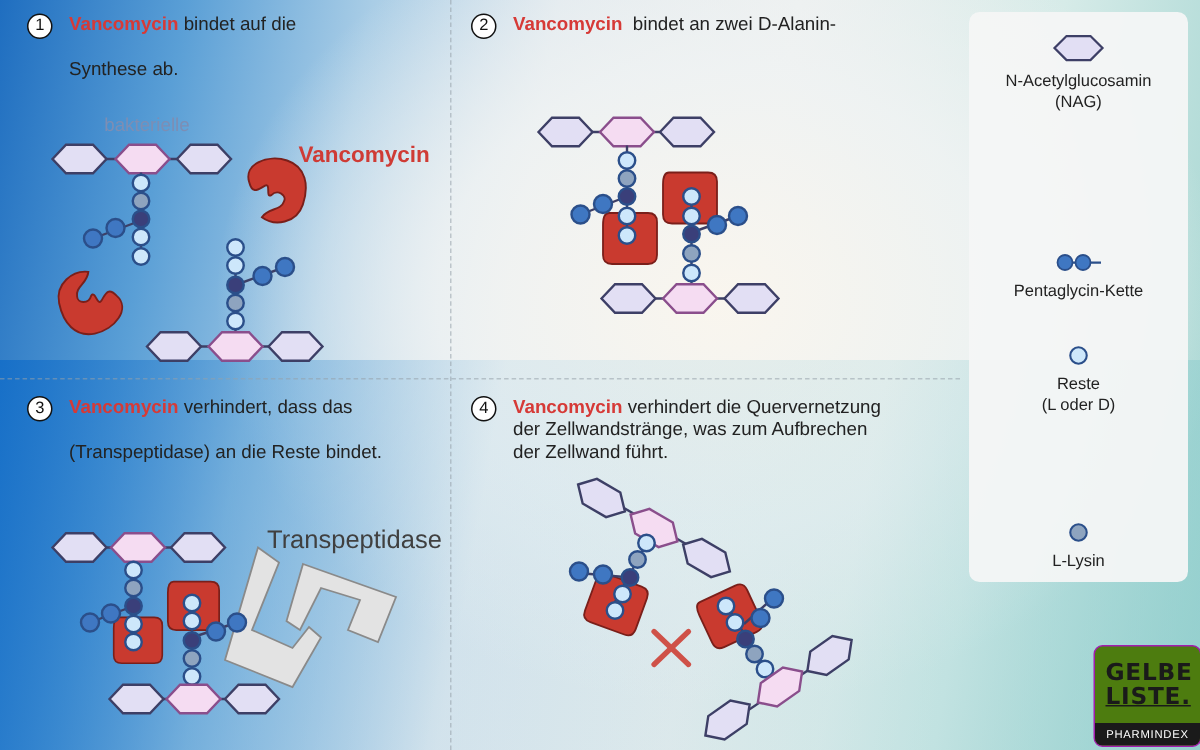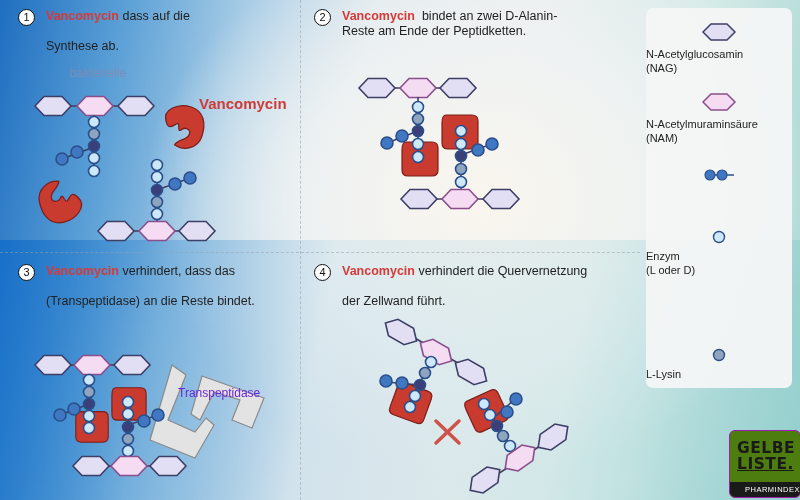--- a/index.html
+++ b/index.html
@@ -28,49 +28,49 @@
   }
   .step .num {
     position: absolute; left: 0; top: 0;
     width: 15px; height: 15px; border: 1.5px solid #111; border-radius: 50%;
     background: #fff; color: #111; font-size: 11px; line-height: 15px; text-align: center;
     box-sizing: content-box;
   }
   .step .txt { position: absolute; left: 28px; top: 0; }
   .step .vanc { color: #d63a37; font-weight: bold; }
   .label-gray {
-    position: absolute; font-size: 12.5px; color: #7d8eb4; text-align: center; line-height: 15px;
+    position: absolute; font-size: 12.5px; color: #7d8eb4; text-align: center; line-height: 15px; margin-top: 10px;
   }
   .label-vanc {
     position: absolute; font-size: 15px; font-weight: bold; color: #cf3b35;
   }
   .label-transp {
-    position: absolute; font-size: 12px; color: #6d28d9; margin-top: 36px;
+    position: absolute; font-size: 17px; color: #404040;
   }
   svg.art { position: absolute; left: 0; top: 0; }
   .legend {
     position: absolute; left: 646px; top: 8px; width: 146px; height: 380px;
     background: rgba(244,245,246,0.95); border-radius: 7px;
   }
-  .legend-item { position: absolute; left: 0; width: 146px; text-align: left; }
+  .legend-item { position: absolute; left: 0; width: 146px; text-align: center; }
   .legend-item .ltxt { font-size: 11px; color: #222; line-height: 13.5px; }
   .legend-item svg { display: block; margin: 0 auto 6px auto; }
   .logo {
     position: absolute; left: 729px; top: 430px; width: 72px; height: 68px;
     background: #4d7c0f; border-radius: 6px; border: 1px solid #a21caf; box-sizing: border-box; overflow: hidden;
   }
   .logo .l1, .logo .l2 {
     position: absolute; left: 7px; font-weight: bold; font-size: 15.5px; color: #1a1a1a; letter-spacing: 0.5px;
     font-family: "DejaVu Sans", sans-serif;
   }
   .logo .l1 { top: 8px; }
   .logo .l2 { top: 24px; text-decoration: underline; }
   .logo .l3 {
     position: absolute; left: 0; right: 0; bottom: 0; height: 15px; background: #1a1a1a; color: #fff;
-    font-size: 7.5px; text-align: right; line-height: 15px; letter-spacing: 0.5px;
+    font-size: 7.5px; text-align: center; line-height: 15px; letter-spacing: 0.5px;
   }
 </style>
 </head>
 <body>
 
 <div class="bg-bottom"></div>
 <div class="divider-v"></div>
 <div class="divider-h"></div>
 
 <svg class="art" width="800" height="500" viewBox="0 0 800 500">
@@ -246,83 +246,77 @@
     <g stroke="#cf5148" stroke-width="3.5" stroke-linecap="round">
       <line x1="436" y1="421" x2="459" y2="443"></line>
       <line x1="459" y1="421" x2="436" y2="443"></line>
     </g>
   </g>
 </svg>
 
 <div class="step" style="left:18px; top:9px; width:280px; height:50px;">
   <span class="num">1</span>
   <div class="txt">
-    <span class="vanc">Vancomycin</span><span> dass auf die</span><br>
+    <span class="vanc">Vancomycin</span><span> bindet auf die</span><br>
     <br>
     <span>Synthese ab.</span>
   </div>
 </div>
 
 <div class="step" style="left:314px; top:9px; width:320px; height:40px;">
   <span class="num">2</span>
   <div class="txt">
     <span class="vanc">Vancomycin</span><span style="white-space:pre">  bindet an zwei D-Alanin-</span><br>
-    <span>Reste am Ende der Peptidketten.</span>
   </div>
 </div>
 
 <div class="step" style="left:18px; top:264px; width:280px; height:50px;">
   <span class="num">3</span>
   <div class="txt">
     <span class="vanc">Vancomycin</span><span> verhindert, dass das</span><br>
     <br>
     <span>(Transpeptidase) an die Reste bindet.</span>
   </div>
 </div>
 
 <div class="step" style="left:314px; top:264px; width:320px; height:50px;">
   <span class="num">4</span>
   <div class="txt">
     <span class="vanc">Vancomycin</span><span> verhindert die Quervernetzung</span><br>
-    <br>
+    <span>der Zellwandstränge, was zum Aufbrechen</span><br>
     <span>der Zellwand führt.</span>
   </div>
 </div>
 
 <div class="label-gray" style="left:28px; top:66px; width:140px;">
   <span>bakterielle</span><br>
 </div>
 <div class="label-vanc" style="left:199px; top:95px;">Vancomycin</div>
 <div class="label-transp" style="left:178px; top:350px;">Transpeptidase</div>
 
 <div class="legend">
   <div class="legend-item" style="top:14px;">
     <svg width="36" height="20" viewBox="0 0 36 20">
       <polygon points="2,10 10,2 26,2 34,10 26,18 10,18" fill="#e2dff4" stroke="#3d3f66" stroke-width="1.5"></polygon>
     </svg>
     <div class="ltxt"><span>N-Acetylglucosamin</span><br><span>(NAG)</span></div>
   </div>
-  <div class="legend-item" style="top:84px;">
-    <svg width="36" height="20" viewBox="0 0 36 20">
-      <polygon points="2,10 10,2 26,2 34,10 26,18 10,18" fill="#f5dcf2" stroke="#8a4e8c" stroke-width="1.5"></polygon>
-    </svg>
-    <div class="ltxt"><span>N-Acetylmuraminsäure</span><br><span>(NAM)</span></div>
-  </div>
   <div class="legend-item" style="top:160px;">
     <svg width="36" height="14" viewBox="0 0 36 14">
       <line x1="8" y1="7" x2="33" y2="7" stroke="#2b4f8a" stroke-width="1.5"></line>
       <circle cx="9" cy="7" r="5" fill="#3f77c2" stroke="#2b4f8a" stroke-width="1.2"></circle>
       <circle cx="21" cy="7" r="5" fill="#3f77c2" stroke="#2b4f8a" stroke-width="1.2"></circle>
     </svg>
+    <div class="ltxt"><span>Pentaglycin-Kette</span></div>
   </div>
   <div class="legend-item" style="top:222px;">
     <svg width="14" height="14" viewBox="0 0 14 14">
       <circle cx="7" cy="7" r="5.5" fill="#cde7fb" stroke="#2b4f8a" stroke-width="1.4"></circle>
     </svg>
-    <div class="ltxt"><span>Enzym</span><br><span>(L oder D)</span></div>
+    <div class="ltxt"><span>Reste</span><br><span>(L oder D)</span></div>
   </div>
   <div class="legend-item" style="top:340px;">
     <svg width="14" height="14" viewBox="0 0 14 14">
       <circle cx="7" cy="7" r="5.5" fill="#8ea4bf" stroke="#2b4f8a" stroke-width="1.4"></circle>
     </svg>
     <div class="ltxt"><span>L-Lysin</span></div>
   </div>
 </div>
 
 <div class="logo">

